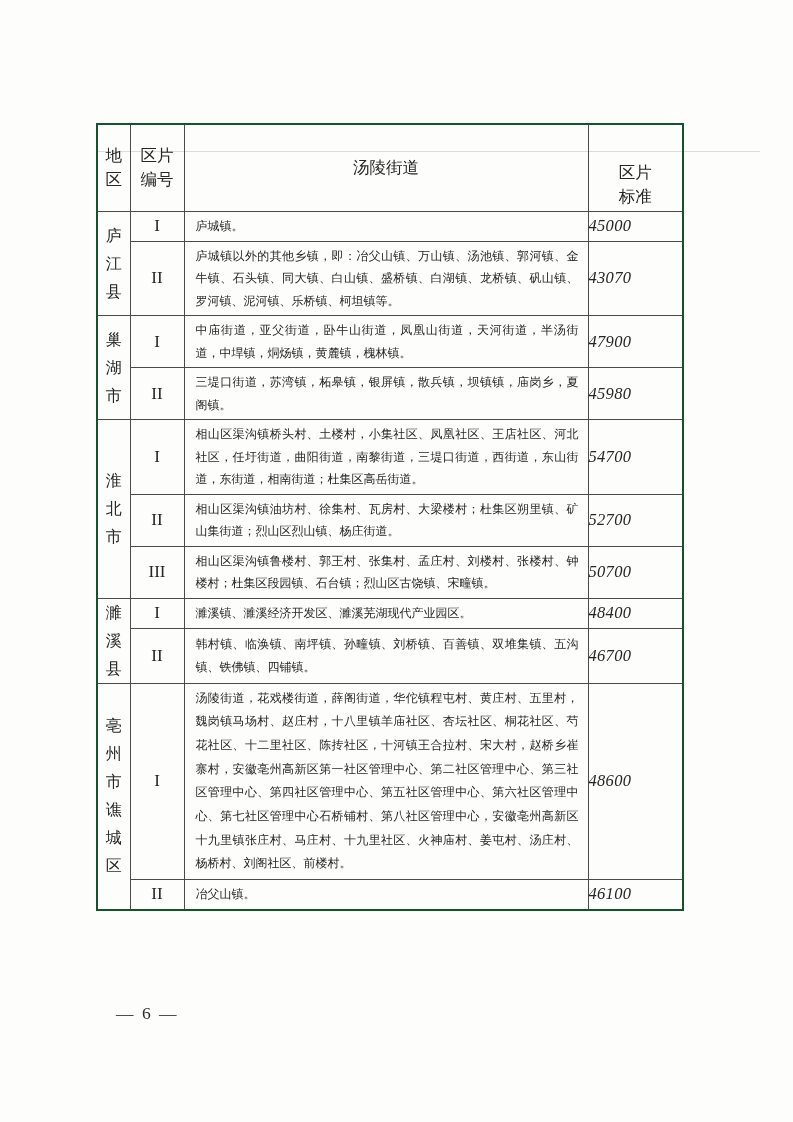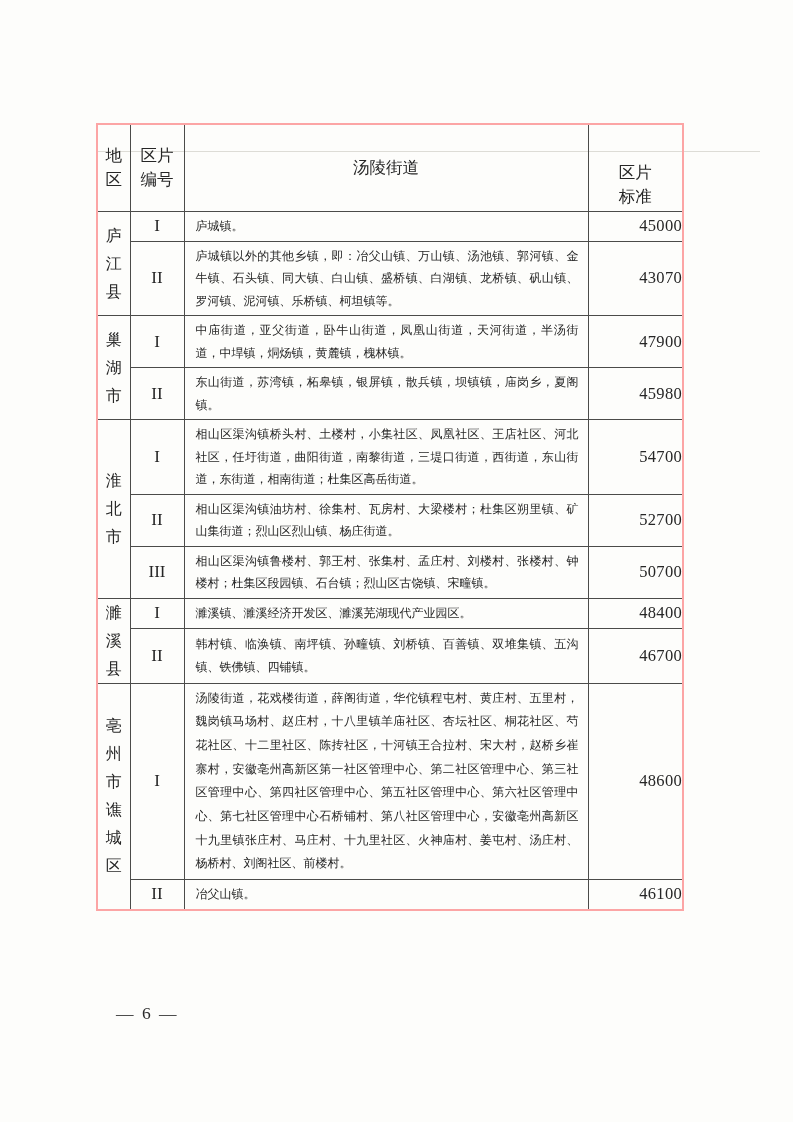--- a/index.html
+++ b/index.html
@@ -30,21 +30,21 @@
     top: 123px;
     width: 586px;
     border-collapse: collapse;
     table-layout: fixed;
     background: transparent;
   }
   .doc-table th, .doc-table td {
     border: 1px solid #4b4b49;
   }
   table.doc-table {
-    border: 2px solid #fca5a5;
+    border: 2px solid #14532d;
   }
   .doc-table th {
     font-weight: normal;
     font-size: 16.5px;
     line-height: 24px;
     padding: 2px 6px;
     text-align: center;
     vertical-align: middle;
     word-break: break-all;
   }
@@ -73,25 +73,26 @@
   .cell-scope {
     font-size: 12px;
     line-height: 22.5px;
     padding: 3px 9px 3px 11px;
     text-align: justify;
     vertical-align: middle;
     word-break: break-all;
   }
   .cell-scope.xl { line-height: 23.7px; }
   .cell-std {
-    text-align: right;
+    text-align: left;
     vertical-align: middle;
     font-size: 16.5px;
     letter-spacing: 0.3px;
     padding: 0;
+    font-style: italic;
   }
   .page-number {
     position: absolute;
     left: 116px;
     top: 1003px;
     font-size: 17.5px;
     letter-spacing: 2px;
     color: #2c2c2c;
   }
 </style>
@@ -129,21 +130,21 @@
           <td class="cell-std">43070</td>
         </tr>
         <tr>
           <td class="cell-region" rowspan="2">巢湖市</td>
           <td class="cell-no">I</td>
           <td class="cell-scope">中庙街道，亚父街道，卧牛山街道，凤凰山街道，天河街道，半汤街道，中垾镇，烔炀镇，黄麓镇，槐林镇。</td>
           <td class="cell-std">47900</td>
         </tr>
         <tr>
           <td class="cell-no">II</td>
-          <td class="cell-scope">东山街道，苏湾镇，柘皋镇，银屏镇，散兵镇，坝镇镇，庙岗乡，夏阁镇。</td>
+          <td class="cell-scope">三堤口街道，苏湾镇，柘皋镇，银屏镇，散兵镇，坝镇镇，庙岗乡，夏阁镇。</td>
           <td class="cell-std">45980</td>
         </tr>
         <tr>
           <td class="cell-region" rowspan="3">淮北市</td>
           <td class="cell-no">I</td>
           <td class="cell-scope">相山区渠沟镇桥头村、土楼村，小集社区、凤凰社区、王店社区、河北社区，任圩街道，曲阳街道，南黎街道，三堤口街道，西街道，东山街道，东街道，相南街道；杜集区高岳街道。</td>
           <td class="cell-std">54700</td>
         </tr>
         <tr>
           <td class="cell-no">II</td>

